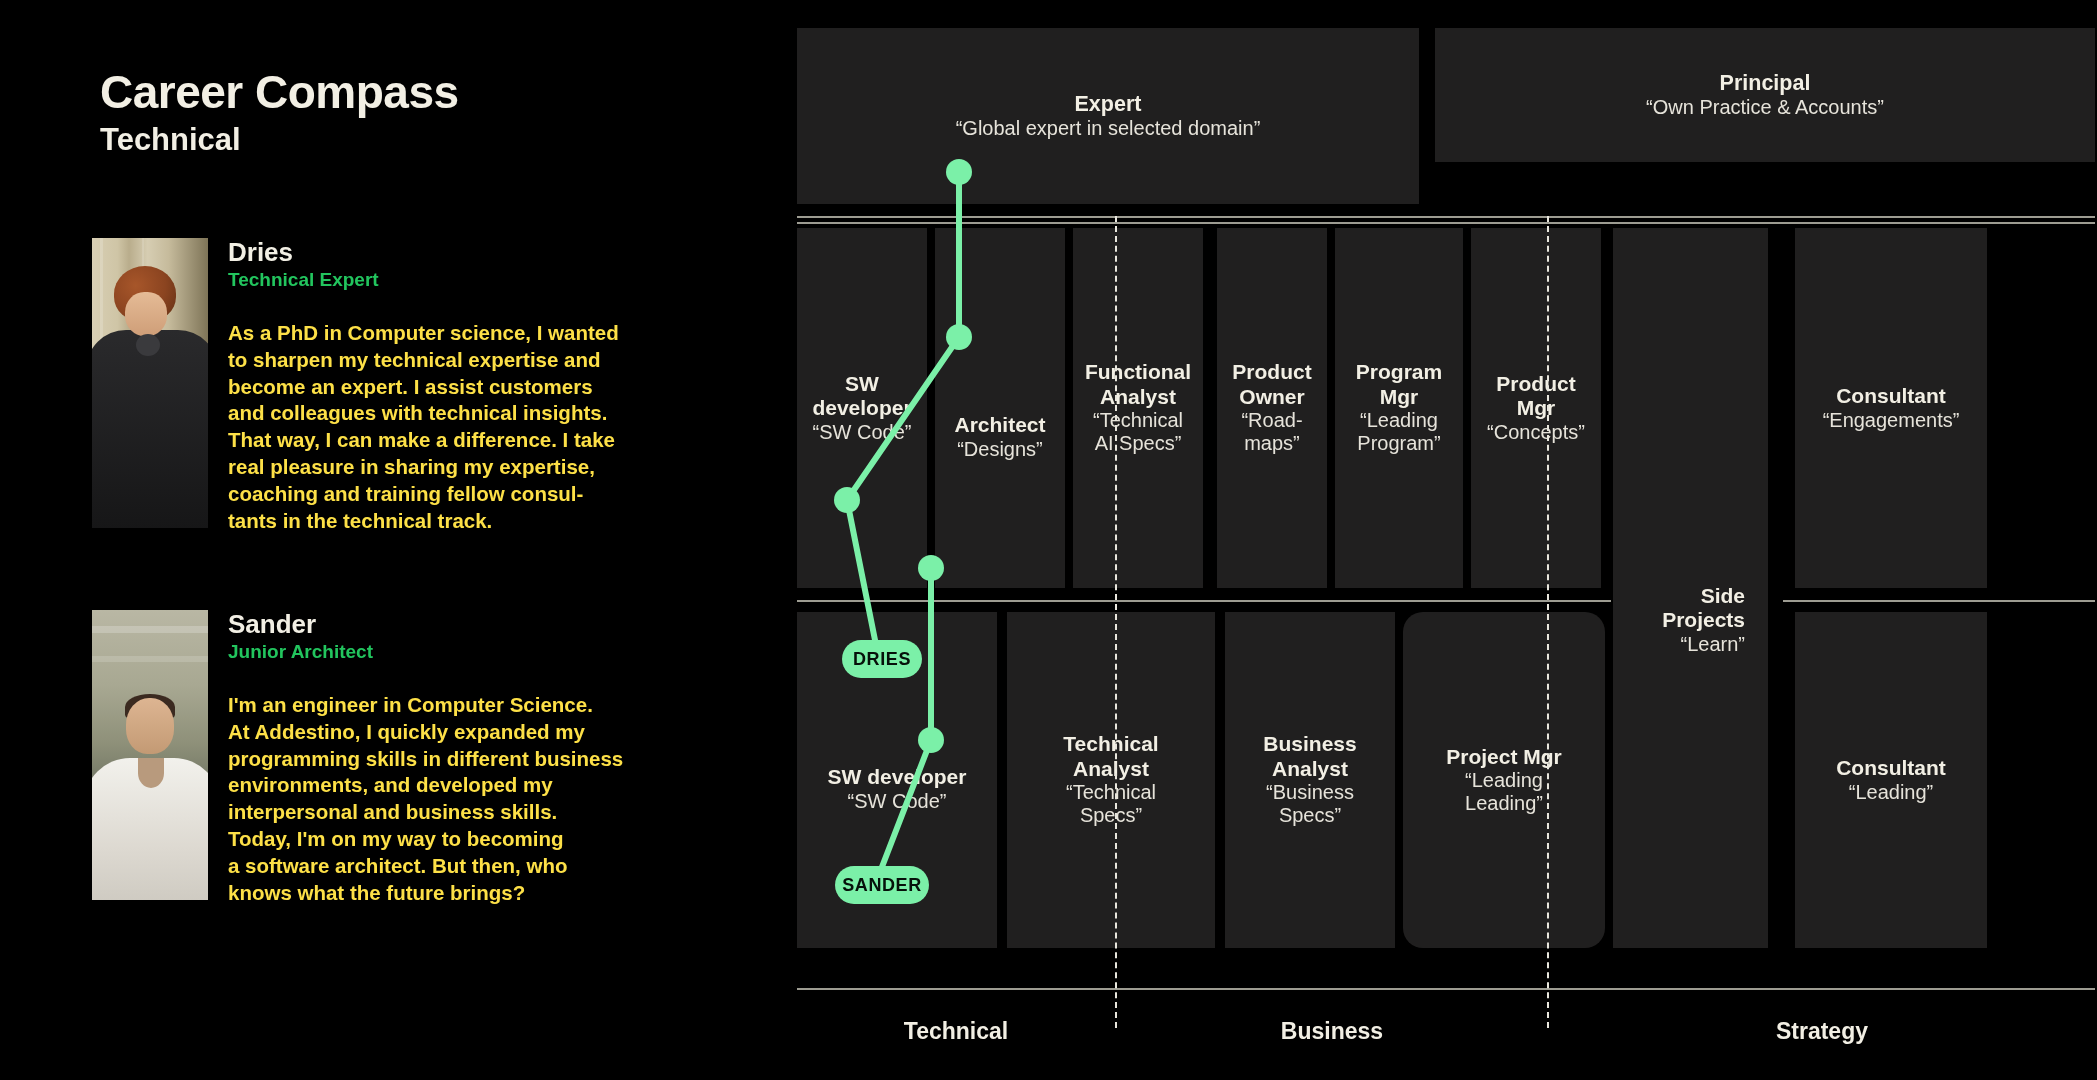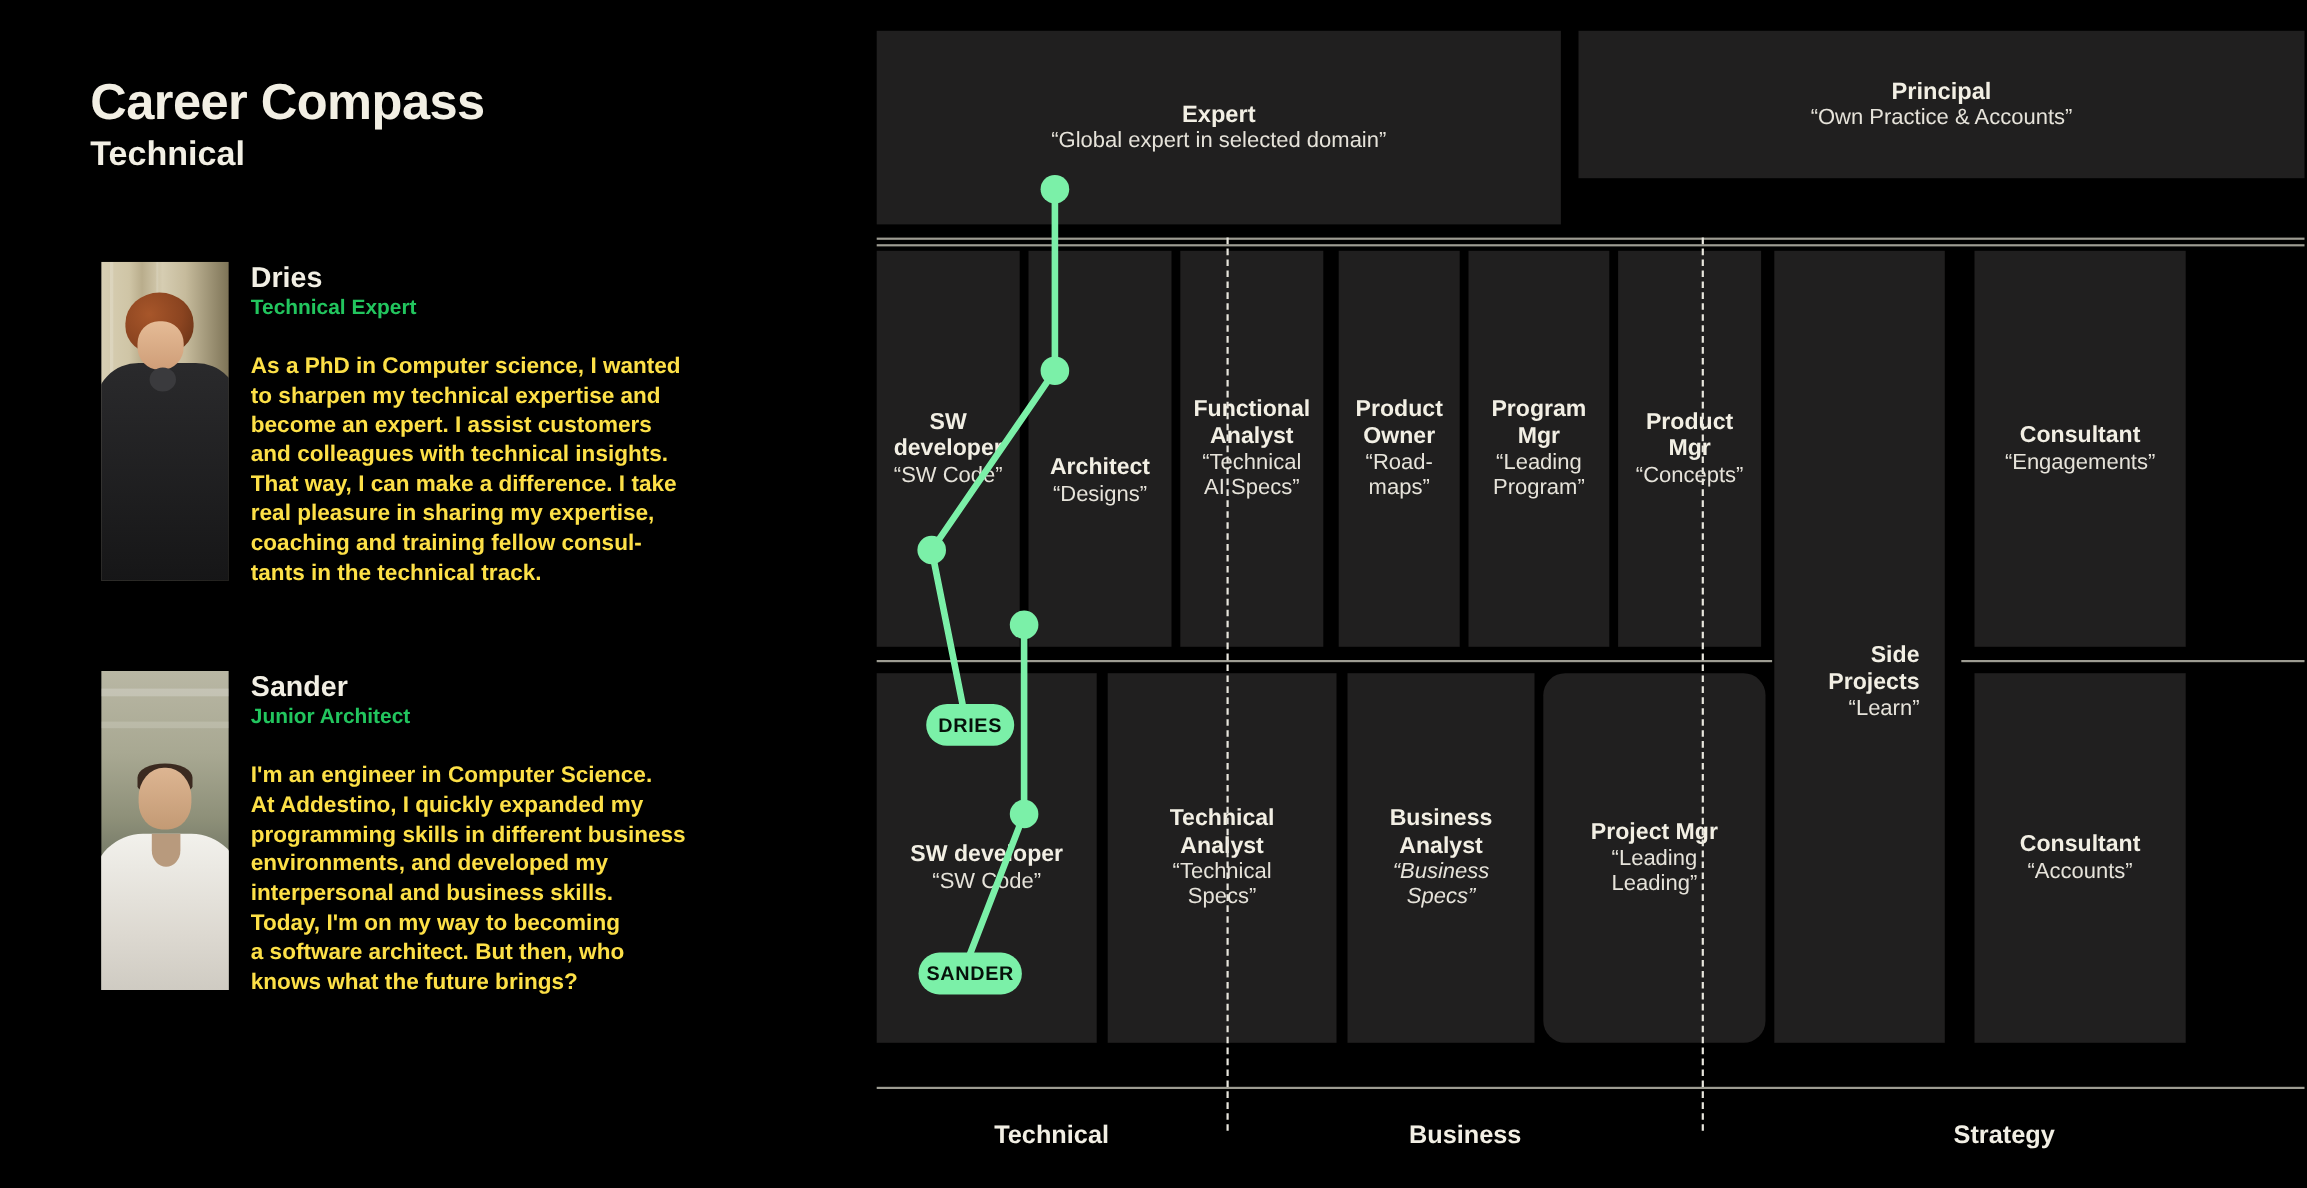--- a/index.html
+++ b/index.html
@@ -3,21 +3,21 @@
 <meta charset="utf-8">
 <style>
   html,body{margin:0;padding:0;background:#000;}
   body{
     width:2097px;height:1080px;overflow:hidden;
     font-family:"Liberation Sans","DejaVu Sans",sans-serif;
     color:#f2efe4;position:relative;
   }
   
   #left-panel{position:absolute;left:0;top:0;width:795px;height:1080px;background:#000;}
-  #title-block{position:absolute;left:82px;top:68px;}
+  #title-block{position:absolute;left:100px;top:68px;}
   #title-main{font-size:46px;font-weight:bold;letter-spacing:-0.5px;line-height:1.05;color:#f2efe4;margin:0;}
   #title-sub{font-size:31px;font-weight:bold;line-height:1.05;color:#f2efe4;margin:8px 0 0 0;}
 
   .person{position:absolute;left:92px;}
   #person-dries{top:238px;}
   #person-sander{top:610px;}
 
   .person-photo{position:absolute;left:0;top:0;width:116px;height:290px;overflow:hidden;}
   .person-photo .ph-bg{position:absolute;inset:0;}
 
@@ -227,34 +227,34 @@
       <span class="c-title" style="white-space:pre-line;">Technical
 Analyst</span>
       <span class="c-quote" style="white-space:pre-line;">“Technical
 Specs”</span>
     </div>
   </div>
   <div class="cell" style="left:430px;top:612px;width:170px;height:336px;">
     <div class="cell-inner">
       <span class="c-title" style="white-space:pre-line;">Business
 Analyst</span>
-      <span class="c-quote" style="white-space:pre-line;font-style:italic;">“Business
+      <span class="c-quote" style="white-space:pre-line;">“Business
 Specs”</span>
     </div>
   </div>
   <div class="cell" style="left:608px;top:612px;width:202px;height:336px;border-radius:20px;">
     <div class="cell-inner">
       <span class="c-title">Project Mgr</span>
       <span class="c-quote">“Leading Leading”</span>
     </div>
   </div>
   <div class="cell" style="left:1000px;top:612px;width:192px;height:336px;">
     <div class="cell-inner">
       <span class="c-title">Consultant</span>
-      <span class="c-quote">“Accounts”</span>
+      <span class="c-quote">“Leading”</span>
     </div>
   </div>
 
   <div class="hline" style="left:2px;top:988px;width:1298px;"></div>
 
   <div class="vdash" style="left:320px;top:216px;height:812px;"></div>
   <div class="vdash" style="left:752px;top:216px;height:812px;"></div>
 
   <div class="footer-label" style="left:2px;top:1018px;width:318px;">Technical</div>
   <div class="footer-label" style="left:322px;top:1018px;width:430px;">Business</div>

